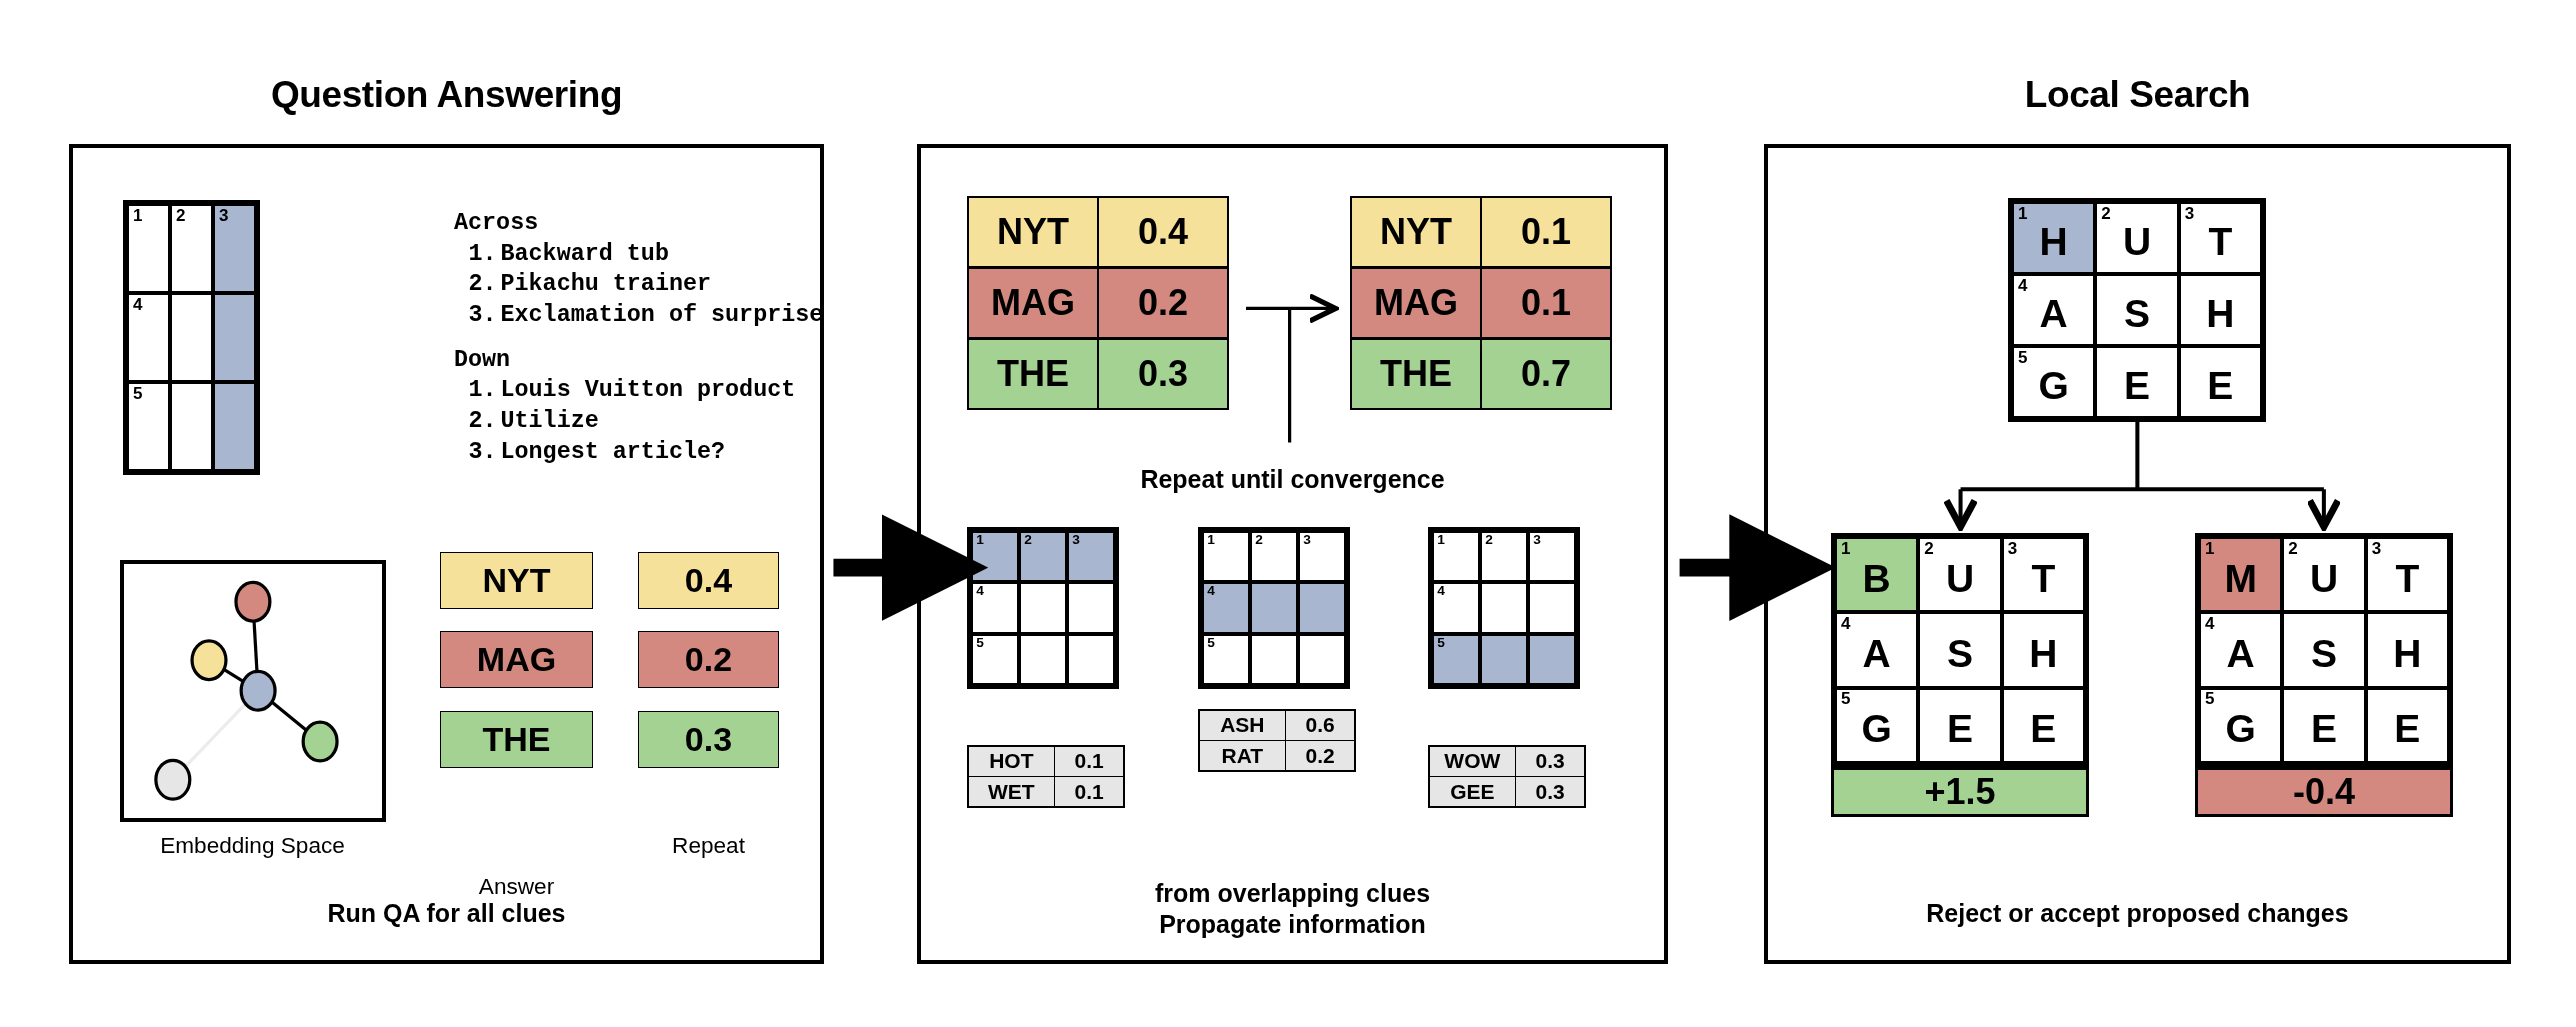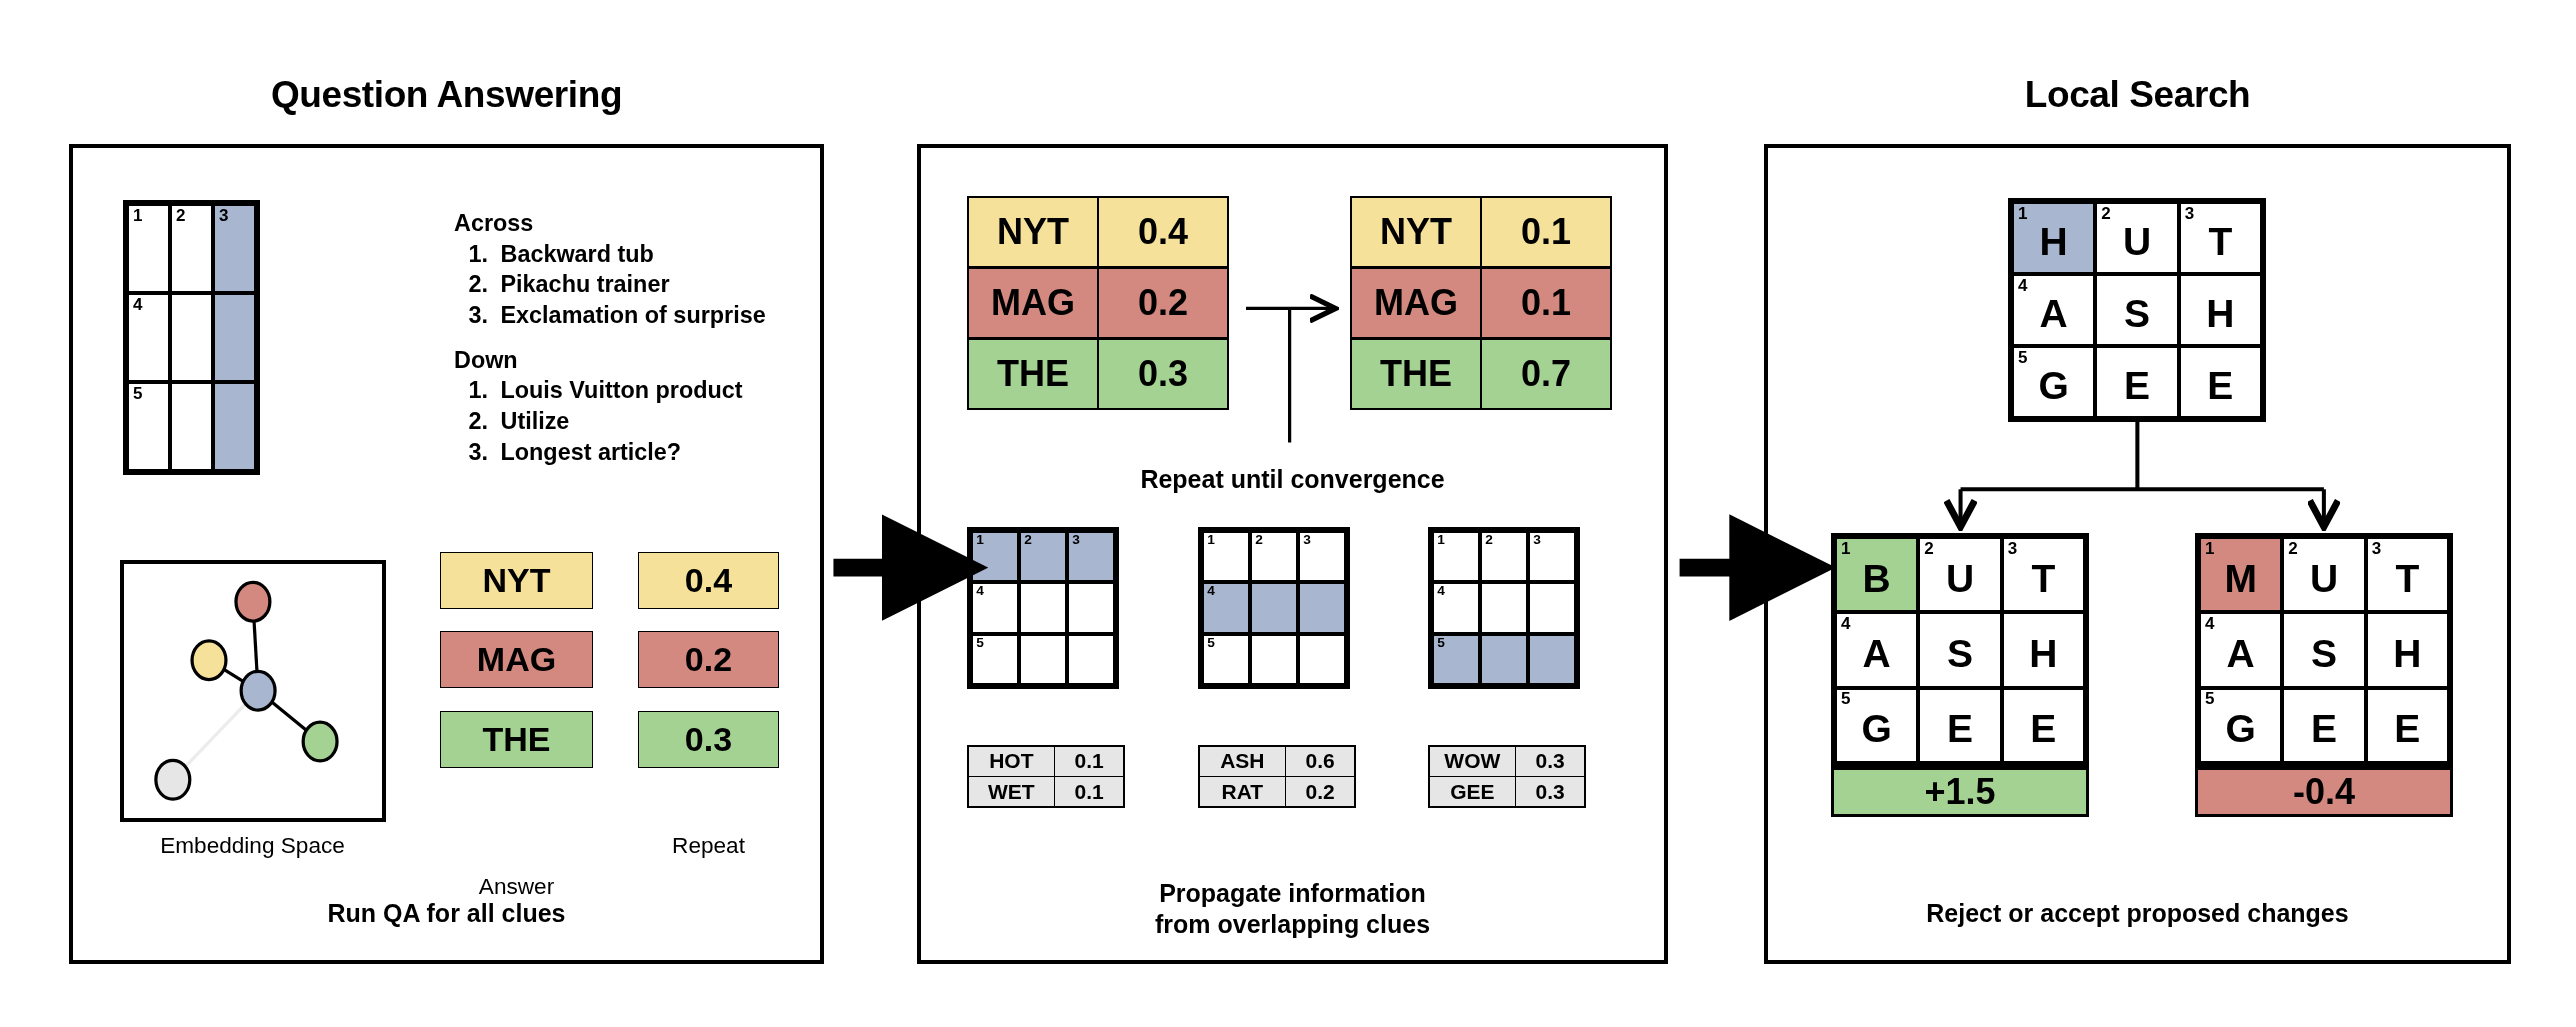--- a/index.html
+++ b/index.html
@@ -17,21 +17,21 @@
   .xcell .num{position:absolute;top:0.8px;left:4px;font-size:15.3px;font-weight:bold;line-height:1;}
   .xcell .ltr{position:absolute;left:0;right:0;top:50%;transform:translateY(-42%);text-align:center;font-size:37px;font-weight:bold;line-height:1;}
   .xcell.blue{background:#a8b6d0;}
   .xcell.green{background:#a3d292;}
   .xcell.red{background:#d3897f;}
 
   
   .xgrid.sm .xcell .num{font-size:13.7px;top:0px;left:3.2px;}
 
   
-  .cluewrap{position:absolute;font-weight:bold;font-size:23.4px;line-height:1;}
+  .cluewrap{position:absolute;font-weight:bold;font-size:23.4px;line-height:1;font-family:Liberation Mono, monospace;}
   .cluehead{font-weight:bold;font-size:23.4px;margin-bottom:7.3px;}
   .clueitem{display:flex;margin-bottom:7.3px;}
   .clueitem .idx{width:32px;flex:0 0 32px;}
   .clueitem .txt{white-space:nowrap;}
 
   
   .chip{position:absolute;border:1.6px solid #000;box-sizing:border-box;display:flex;align-items:center;justify-content:center;font-weight:bold;font-size:34px;}
   .chip.yellow{background:#f5e199;}
   .chip.red{background:#d3897f;}
   .chip.green{background:#a3d292;}
@@ -234,37 +234,37 @@
         <div class="xcell blue"></div>
       </div>
     </div>
   <div id="lbp-mtables">
       <div class="mtable" style="left: 967px; top: 745px; width: 158px; height: 63px;">
         <div class="mc">HOT</div>
         <div class="mc">0.1</div>
         <div class="mc">WET</div>
         <div class="mc">0.1</div>
       </div>
-      <div class="mtable" style="left: 1198px; top: 745px; width: 158px; height: 63px;">
+      <div class="mtable" style="left: 1198px; top: 709px; width: 158px; height: 63px;">
         <div class="mc">ASH</div>
         <div class="mc">0.6</div>
         <div class="mc">RAT</div>
         <div class="mc">0.2</div>
       </div>
       <div class="mtable" style="left: 1428px; top: 745px; width: 158px; height: 63px;">
         <div class="mc">WOW</div>
         <div class="mc">0.3</div>
         <div class="mc">GEE</div>
         <div class="mc">0.3</div>
       </div>
     </div>
 
   <div class="caption" style="left:917px;top:878px;width:751px;">
+    <div>from overlapping clues</div>
     <div>Propagate information</div>
-    <div>from overlapping clues</div>
   </div>
 
   <div class="panel-title" style="left:1764px;top:74px;width:747px;">Local Search</div>
   <div class="panel-box" style="left:1764px;top:144px;width:747px;height:820px;"></div>
 
   <div class="xgrid" id="ls-parent" style="left:2008px;top:198px;width:258px;height:224px;grid-template-columns:repeat(3,1fr);grid-template-rows:repeat(3,1fr);">
       <div class="xcell blue">
         <span class="num" style="font-size: 17px;">1</span>
         <span class="ltr" style="font-size: 39px;">H</span>
       </div>

